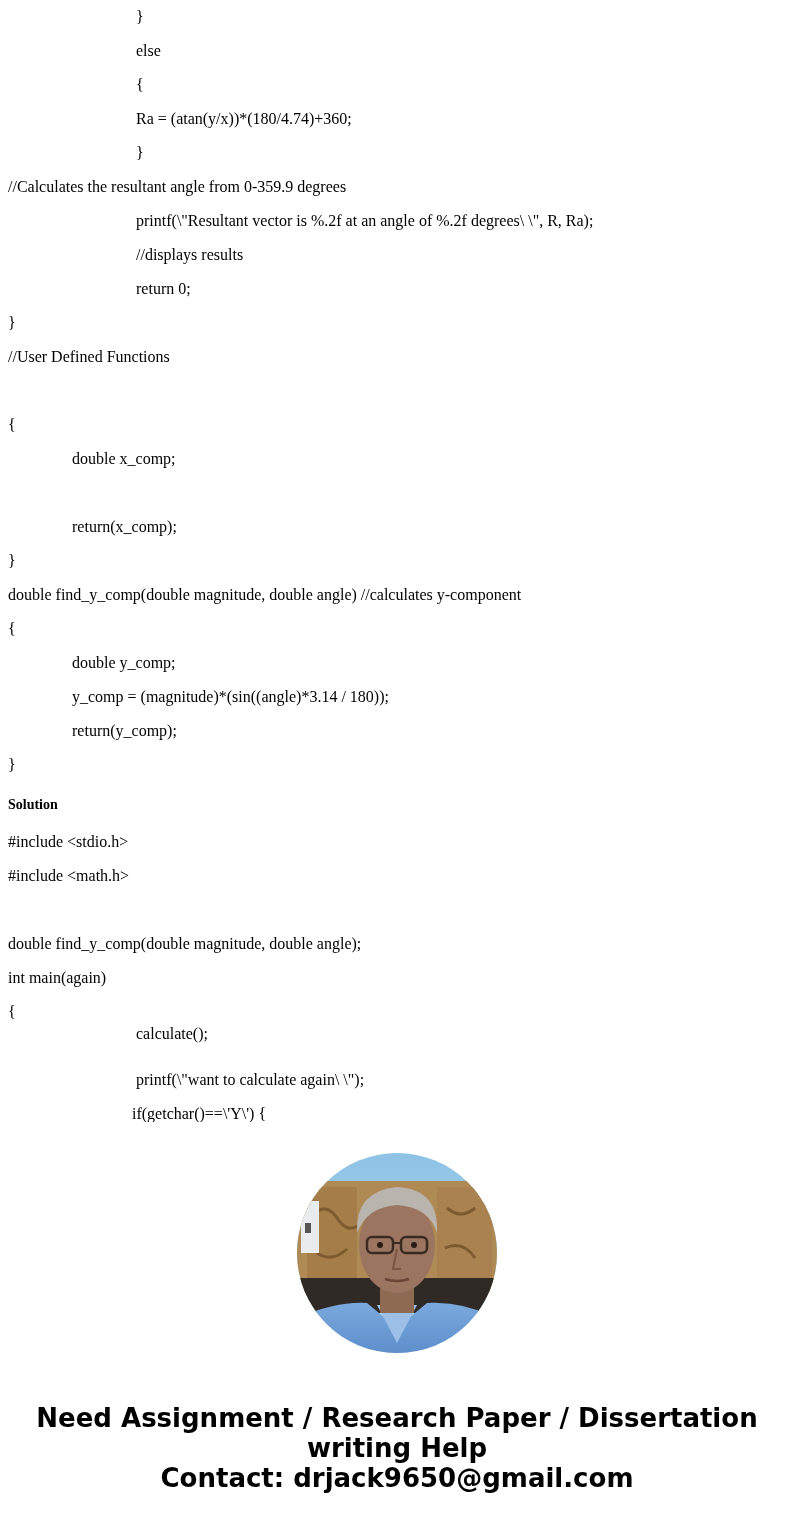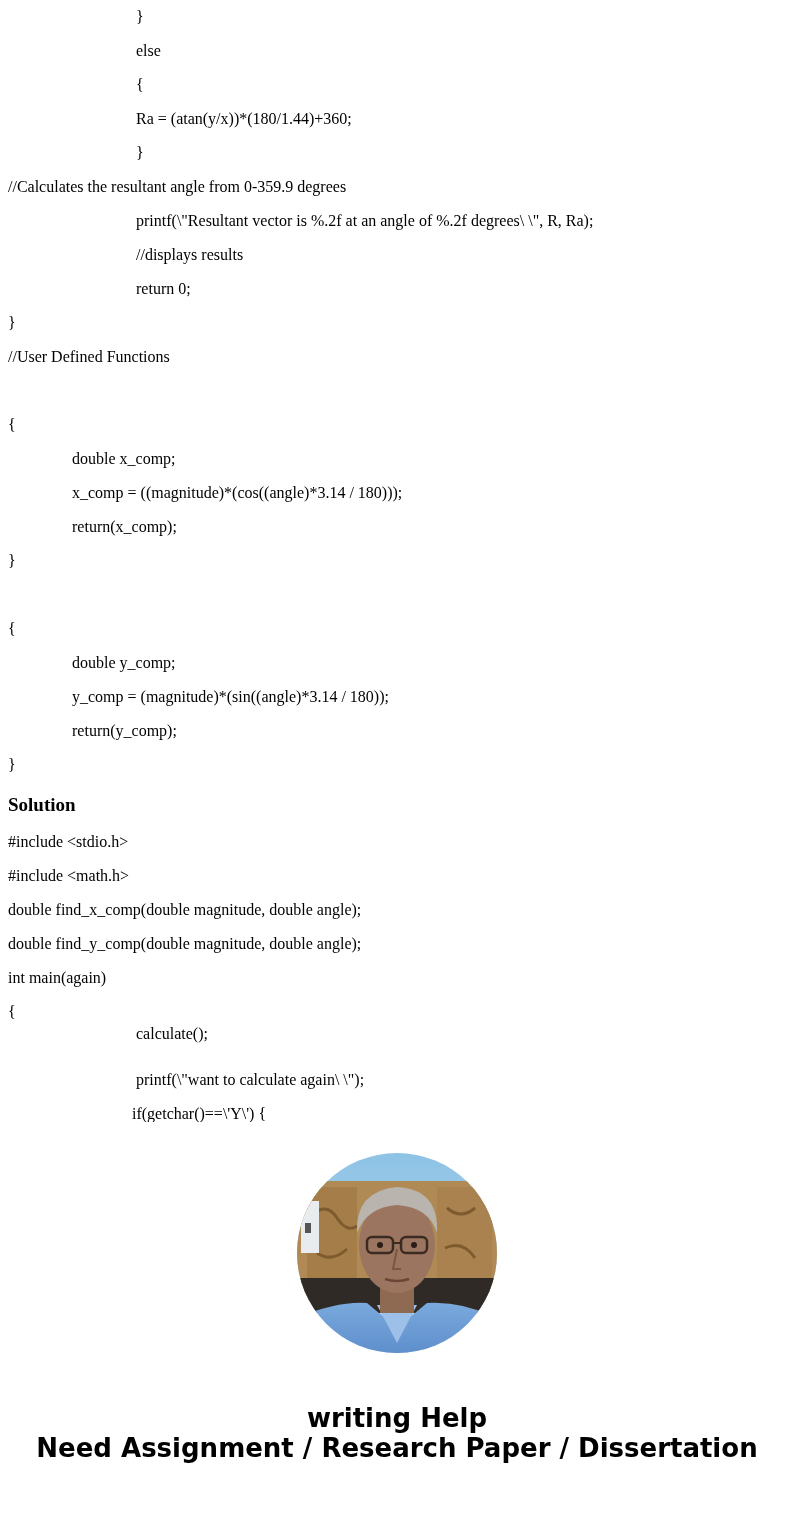--- a/index.html
+++ b/index.html
@@ -10,21 +10,21 @@
     }
     .code-clip {
       position: absolute; left: 0; top: 0; width: 794px; height: 1122px; overflow: hidden;
     }
     .line {
       position: absolute; white-space: pre; line-height: 18px;
       font-family: "Liberation Serif", serif; font-size: 16px;
     }
     .heading {
       position: absolute; left: 8px; top: 795px;
-      font-family: "Liberation Serif", serif; font-weight: bold; font-size: 19px; line-height: 20px;
+      font-family: "Liberation Serif", serif; font-weight: bold; font-size: 14px; line-height: 20px;
     }
     .avatar {
       position: absolute; left: 297px; top: 1153px; width: 200px; height: 200px;
       border-radius: 50%; overflow: hidden;
     }
     .promo {
       position: absolute; left: 0; top: 1403px; width: 794px; text-align: center;
       font-family: "DejaVu Sans", sans-serif; font-weight: bold; font-size: 26px; line-height: 30px;
       color: #000;
     }
@@ -32,44 +32,43 @@
   </style>
 </head>
 <body>
 
 <div class="doc">
   <div class="code-clip">
 
     <div class="line" style="left:136px;top:8px">}</div>
     <div class="line" style="left:136px;top:42px">else</div>
     <div class="line" style="left:136px;top:76px">{</div>
-    <div class="line" style="left:136px;top:110px">Ra = (atan(y/x))*(180/1.44)+360;</div>
+    <div class="line" style="left:136px;top:110px">Ra = (atan(y/x))*(180/4.74)+360;</div>
     <div class="line" style="left:136px;top:144px">}</div>
     <div class="line" style="left:8px;top:178px">//Calculates the resultant angle from 0-359.9 degrees</div>
     <div class="line" style="left:136px;top:212px">printf(\"Resultant vector is %.2f at an angle of %.2f degrees\ \", R, Ra);</div>
     <div class="line" style="left:136px;top:246px">//displays results</div>
     <div class="line" style="left:136px;top:280px">return 0;</div>
     <div class="line" style="left:8px;top:314px">}</div>
     <div class="line" style="left:8px;top:348px">//User Defined Functions</div>
     <div class="line" style="left:8px;top:416px">{</div>
     <div class="line" style="left:72px;top:450px">double x_comp;</div>
-    <div class="line" style="left:72px;top:484px">x_comp = ((magnitude)*(cos((angle)*3.14 / 180)));</div>
     <div class="line" style="left:72px;top:518px">return(x_comp);</div>
     <div class="line" style="left:8px;top:552px">}</div>
+    <div class="line" style="left:8px;top:586px">double find_y_comp(double magnitude, double angle) //calculates y-component</div>
     <div class="line" style="left:8px;top:620px">{</div>
     <div class="line" style="left:72px;top:654px">double y_comp;</div>
     <div class="line" style="left:72px;top:688px">y_comp = (magnitude)*(sin((angle)*3.14 / 180));</div>
     <div class="line" style="left:72px;top:722px">return(y_comp);</div>
     <div class="line" style="left:8px;top:756px">}</div>
 
     <div class="heading">Solution</div>
 
     <div class="line" style="left:8px;top:833px">#include &lt;stdio.h&gt;</div>
     <div class="line" style="left:8px;top:867px">#include &lt;math.h&gt;</div>
-    <div class="line" style="left:8px;top:901px">double find_x_comp(double magnitude, double angle);</div>
     <div class="line" style="left:8px;top:935px">double find_y_comp(double magnitude, double angle);</div>
     <div class="line" style="left:8px;top:969px">int main(again)</div>
     <div class="line" style="left:8px;top:1003px">{</div>
     <div class="line" style="left:136px;top:1025px">calculate();</div>
     <div class="line" style="left:136px;top:1071px">printf(\"want to calculate again\ \");</div>
     <div class="line" style="left:132px;top:1105px">if(getchar()==\'Y\') {</div>
   </div>
 
   <div class="avatar">
     <svg width="200" height="200" viewBox="0 0 200 200">
@@ -109,16 +108,17 @@
       <line x1="96" y1="90" x2="104" y2="90" stroke="#3b2a22" stroke-width="2"></line>
       <circle cx="83" cy="92" r="3" fill="#2a1c16"></circle>
       <circle cx="117" cy="92" r="3" fill="#2a1c16"></circle>
 
       <path d="M100 96 L96 116 L104 116" stroke="#7a5542" stroke-width="2" fill="none"></path>
       <path d="M88 126 Q100 130 112 126" stroke="#6b4636" stroke-width="2.5" fill="none"></path>
     </svg>
   </div>
 
   <div class="promo">
+    <div>Need Assignment / Research Paper / Dissertation</div>
     <div>writing Help</div>
-    <div>Need Assignment / Research Paper / Dissertation</div>
+    <div>Contact: drjack9650@gmail.com</div>
   </div>
 </div>
 
 </body></html>

